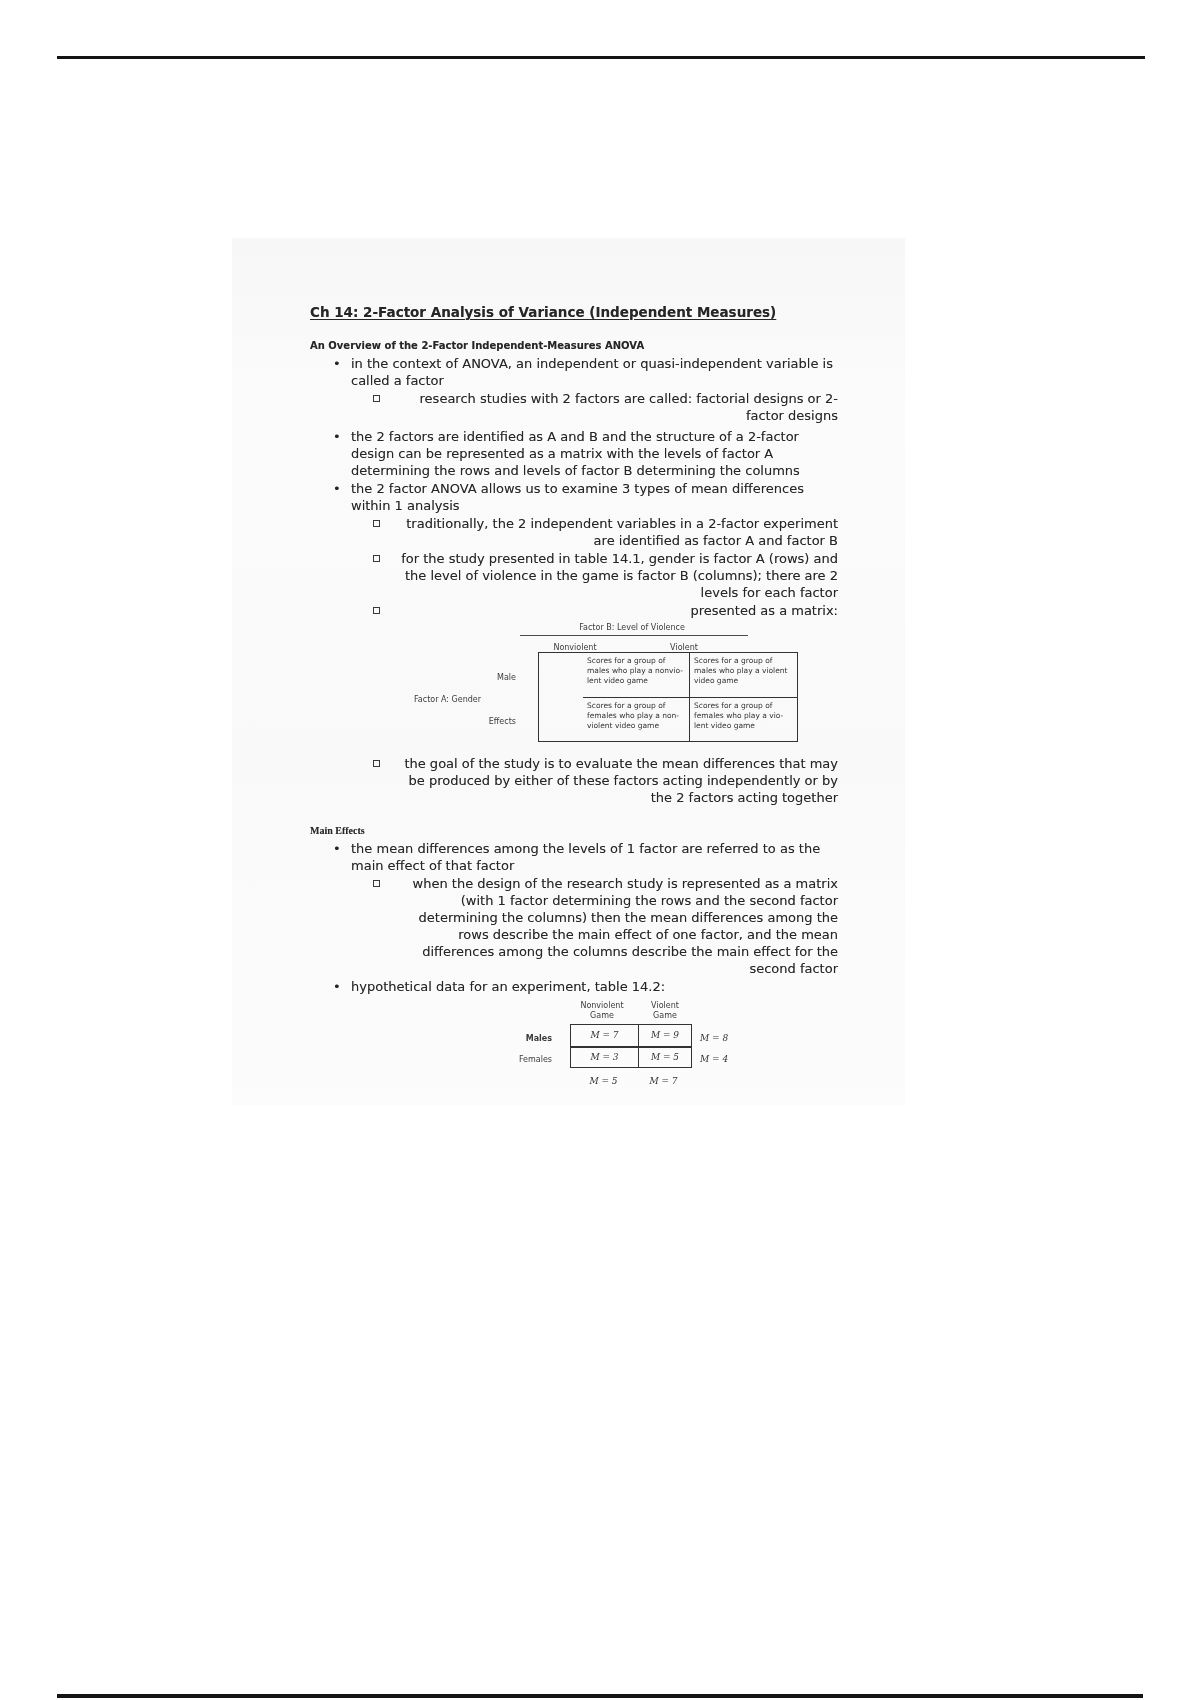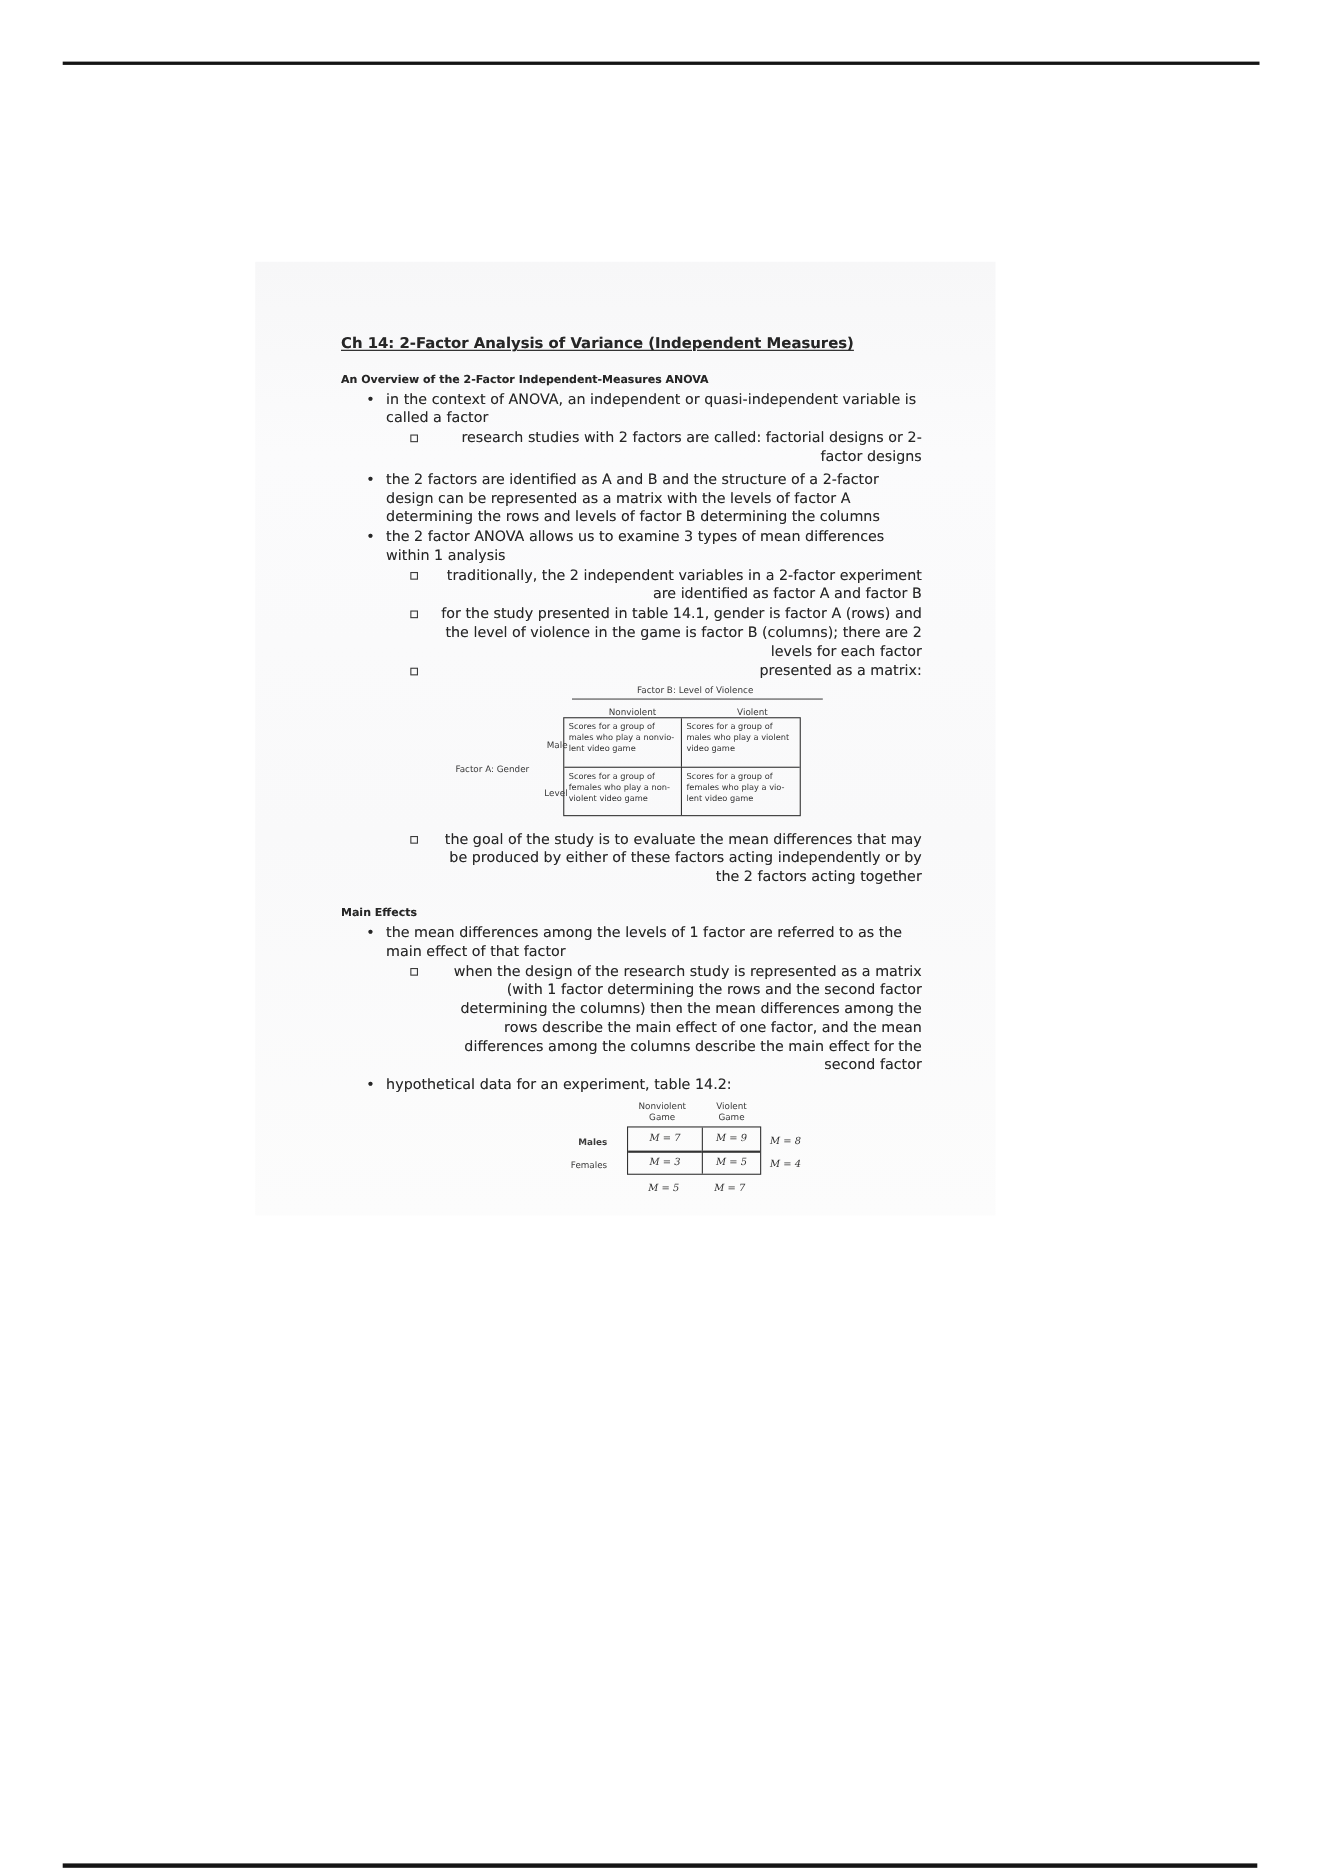--- a/index.html
+++ b/index.html
@@ -23,42 +23,43 @@
     font-size:13px;line-height:17px;color:#262626;
     text-shadow:0 0 0.5px rgba(40,40,40,0.35);
   }
   .title{
     font-weight:bold;font-size:13.5px;
     text-decoration:underline;
     text-underline-offset:2px;
     margin:0 0 16px 0;
   }
   .h{font-weight:bold;font-size:10px;margin:0;}
-  .h.gap{margin-top:16px;}
+  .h.gap{margin-top:16px;font-family:Liberation Serif, serif;}
 
   .b1{position:relative;padding-left:41px;margin-top:1px;}
   .b2{position:relative;padding-left:81px;margin-top:1px;text-align:right;}
   .m{position:absolute;top:0;}
   .b1>.m{left:23px;}
   .b2>.m{left:63px;top:5px;}
   .b1>.m::before{content:"•";font-size:13px;}
   .b2>.m{width:5px;height:5px;border:1px solid #3a3a3a;background:transparent;}
   .extra-after{margin-bottom:4px;}
 
   
   .t1{position:relative;height:132px;margin-top:3px;}
   .t1 .span-header{position:absolute;left:212px;width:220px;top:1px;text-align:center;font-size:8px;line-height:10px;color:#3b3b3b;text-shadow:none;}
   .t1 .span-line{position:absolute;left:210px;width:228px;top:13px;border-top:1.5px solid #4a4a4a;}
   .t1 .colh{position:absolute;top:17px;text-align:center;font-size:8px;color:#3b3b3b;text-shadow:none;}
   .t1 .colh.c1{left:212px;width:106px;}
   .t1 .colh.c2{left:318px;width:112px;}
   .t1 .grid{
-    position:absolute;left:202px;top:30px;width:214px;
+    position:absolute;left:228px;top:30px;width:214px;
     display:grid;grid-template-columns:106px 108px;grid-template-rows:44px 44px;
     border:1.2px solid #333;
+    padding-left:44px;
   }
   .t1 .cell{
     box-sizing:border-box;padding:3px 4px 0 4px;
     font-size:7.5px;line-height:10px;color:#333;text-shadow:none;
     white-space:pre-line;
   }
   .t1 .cell.cr{border-left:1.2px solid #333;}
   .t1 .cell.cb{border-top:1.2px solid #333;}
   .t1 .rowlabel{position:absolute;width:60px;text-align:right;font-size:8px;color:#3b3b3b;text-shadow:none;}
   .t1 .rowlabel.r1{left:146px;top:47px;}
@@ -148,21 +149,21 @@
 males who play a violent
 video game</div>
         <div class="cell cb">Scores for a group of
 females who play a non-
 violent video game</div>
         <div class="cell cr cb">Scores for a group of
 females who play a vio-
 lent video game</div>
       </div>
       <div class="rowlabel r1">Male</div>
-      <div class="rowlabel r2">Level</div>
+      <div class="rowlabel r2">Effects</div>
       <div class="grouplabel">Factor A: Gender</div>
     </div>
 
     <div class="b2">
       <span class="m"></span>
       <span>the goal of the study is to evaluate the mean differences that may be produced by either of these factors acting independently or by the 2 factors acting together</span>
     </div>
 
     <div class="h gap">Main Effects</div>
 

